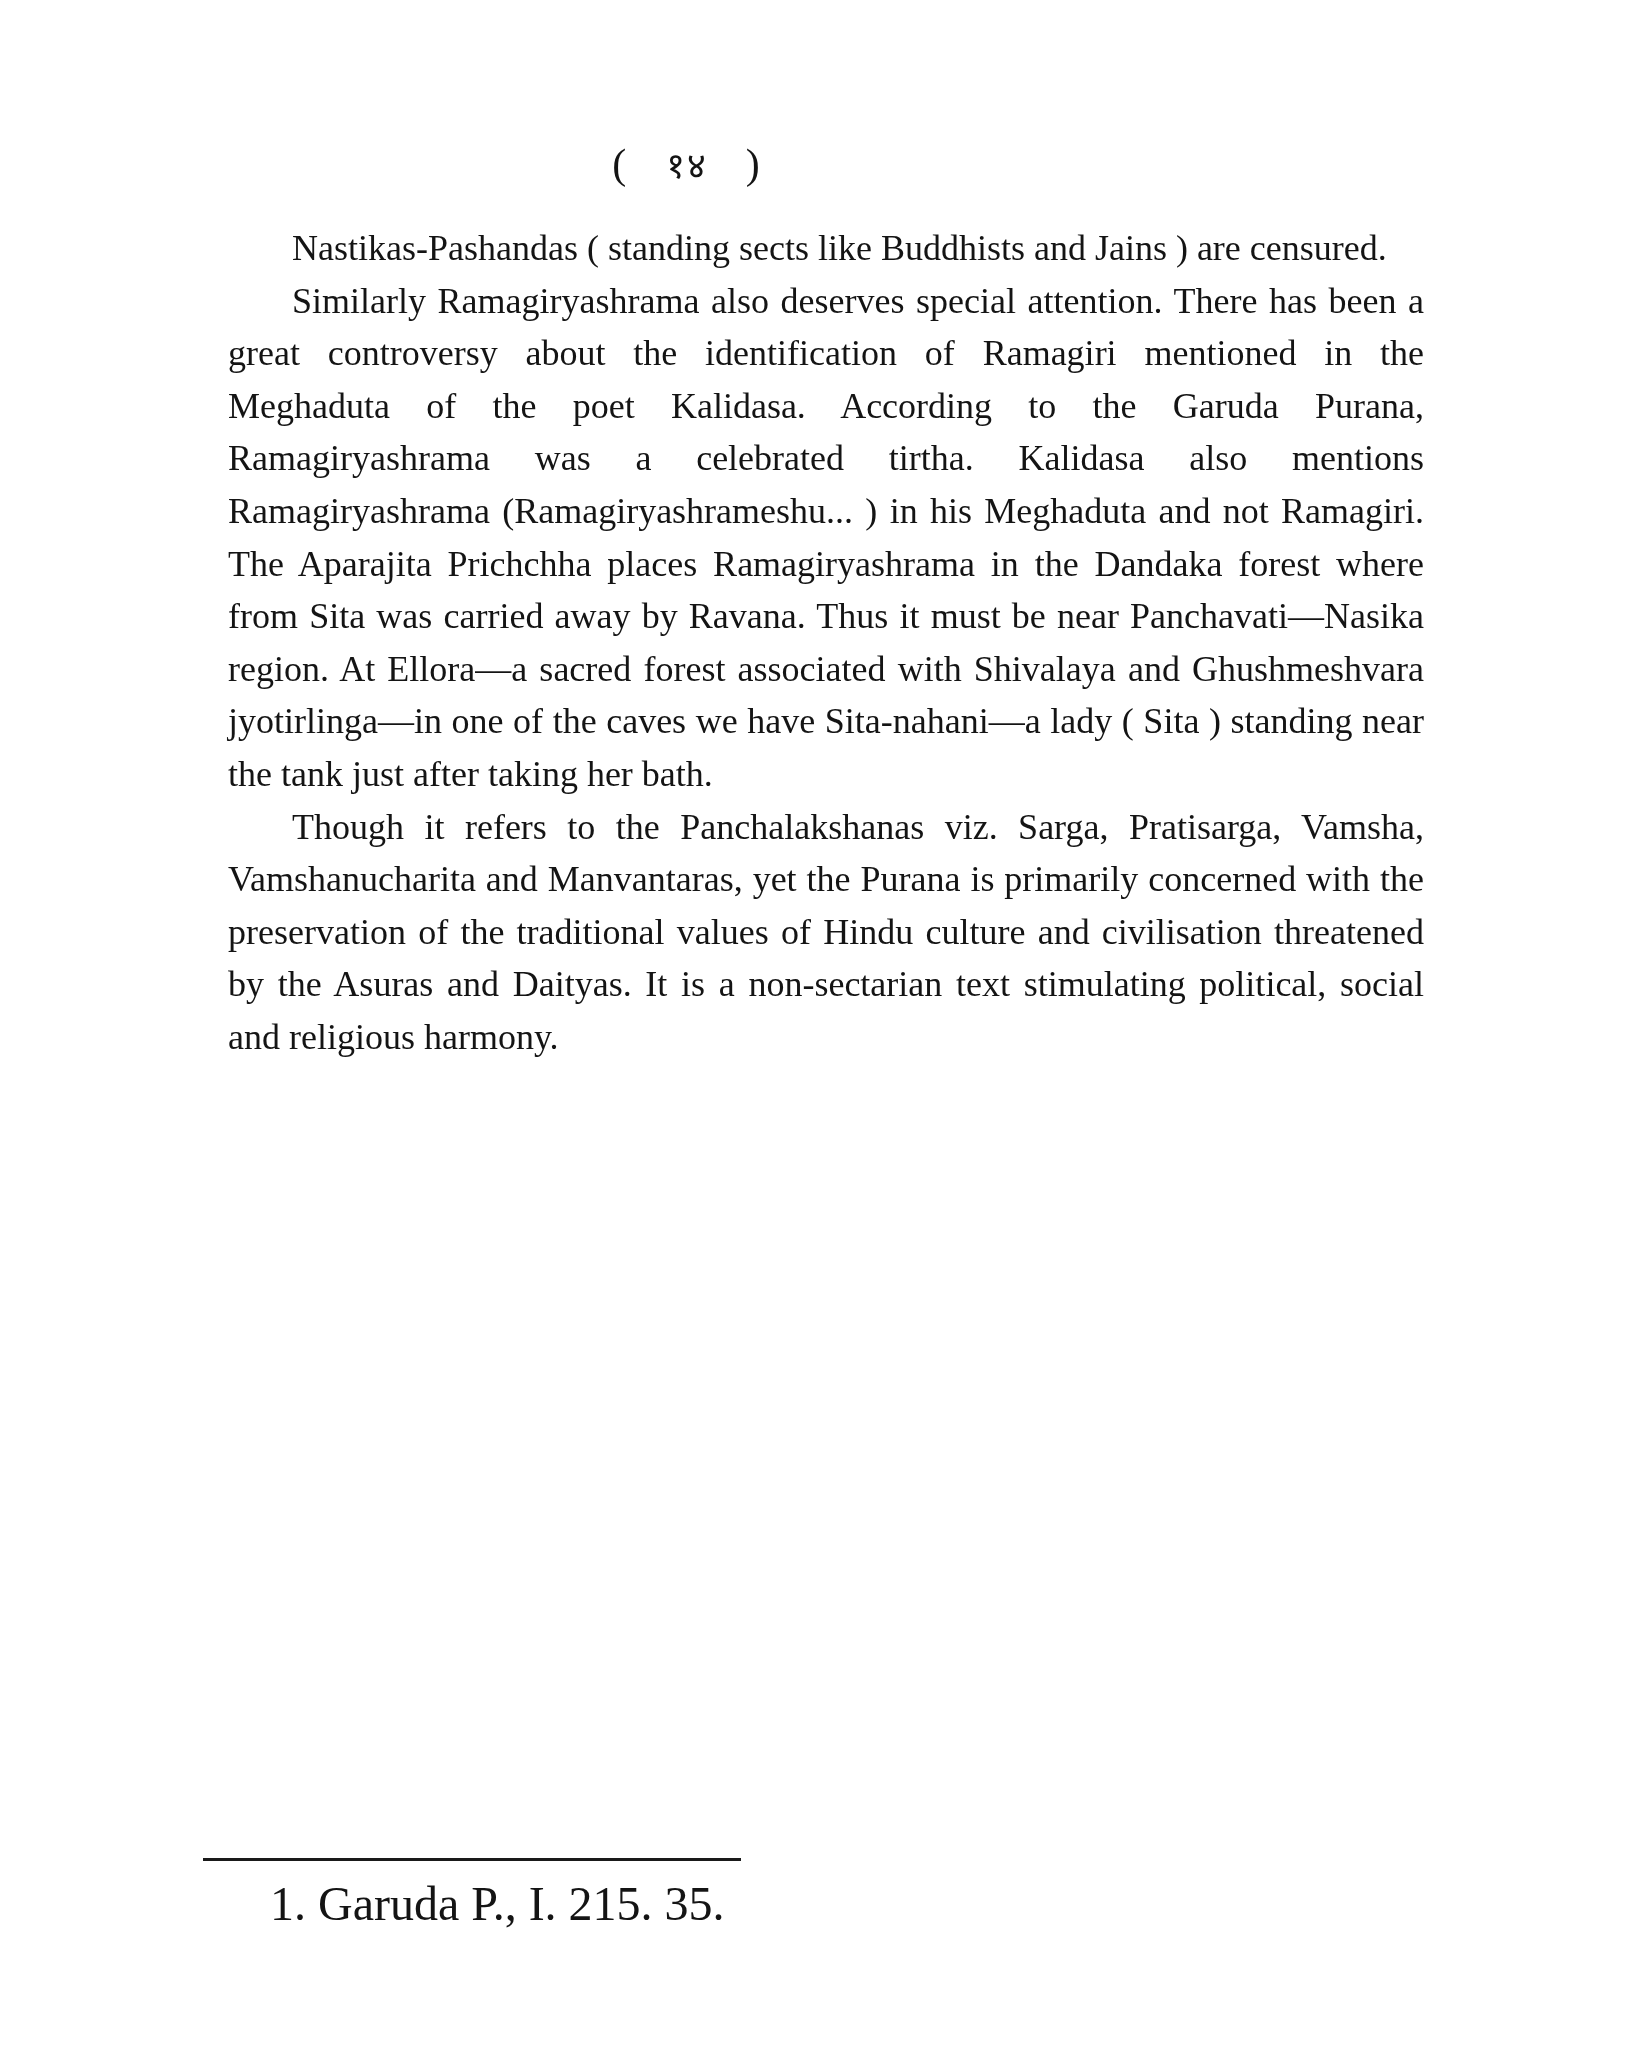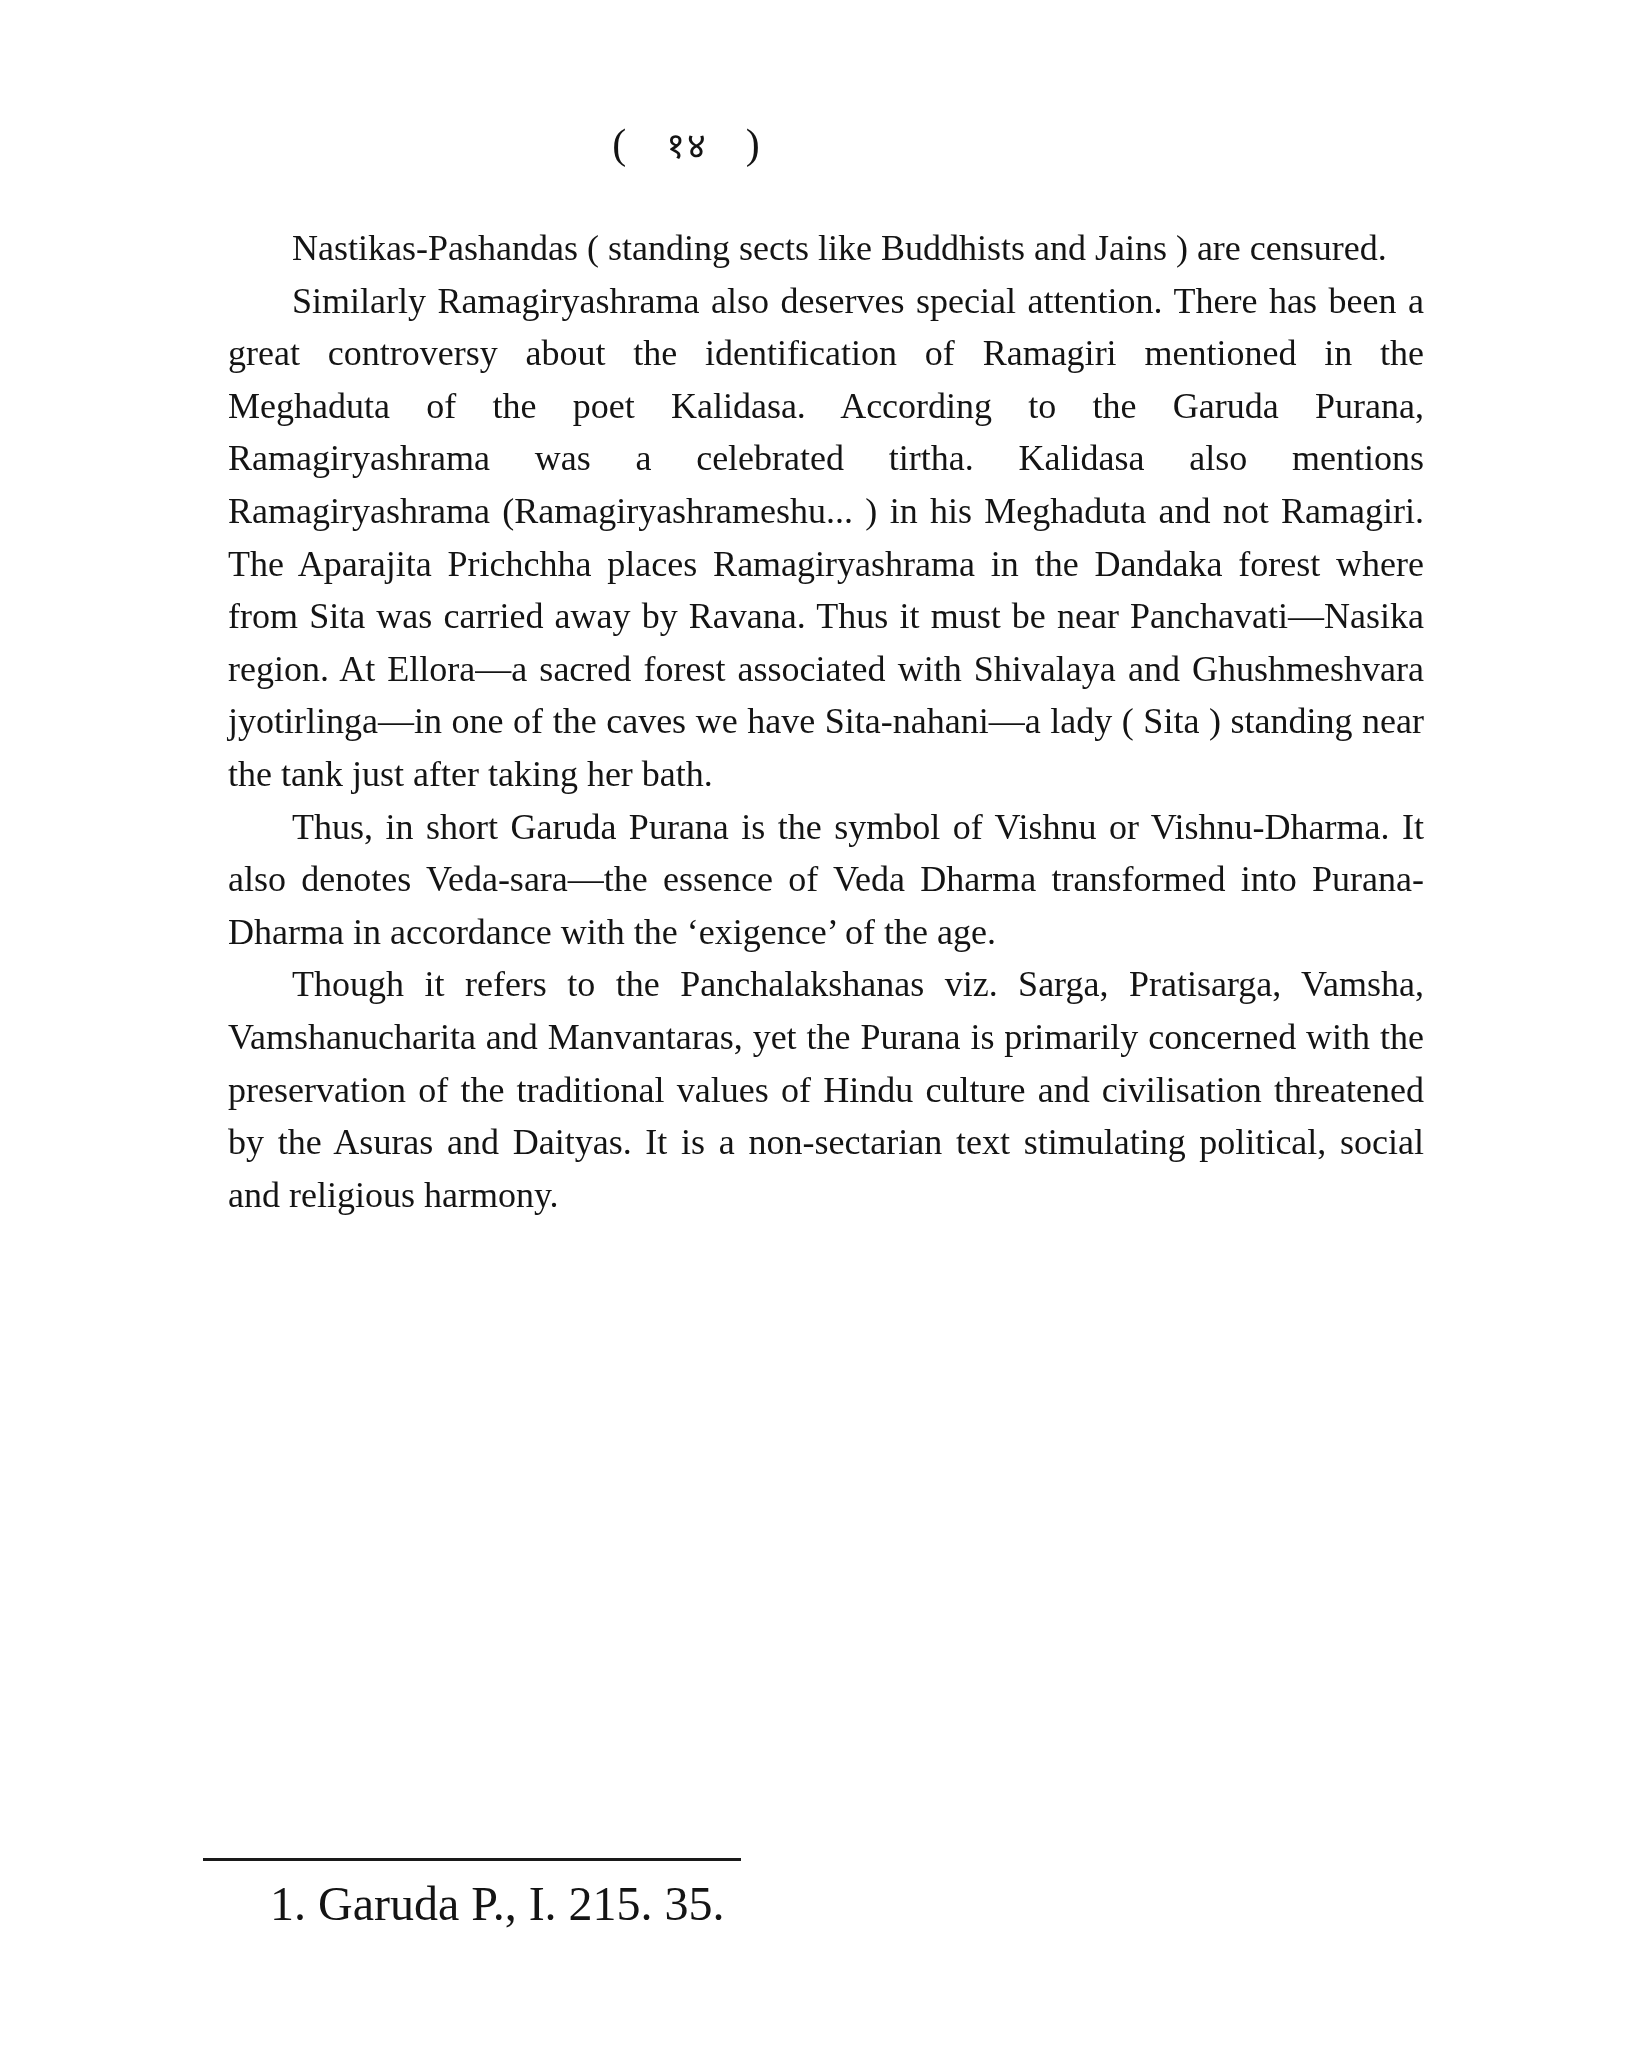--- a/index.html
+++ b/index.html
@@ -10,21 +10,21 @@
     body {
       width: 1651px;
       height: 2066px;
       position: relative;
       overflow: hidden;
       color: #141414;
       font-family: "Liberation Serif", "DejaVu Serif", serif;
     }
     .page-number {
       position: absolute;
-      top: 114px;
+      top: 134px;
       left: 0;
       width: 1374px;
       text-align: center;
       font-size: 42px;
       line-height: 60px;
       letter-spacing: 2px;
     }
     .page-number .paren { display: inline-block; padding: 0 38px; }
     .page-number .num { font-family: "DejaVu Sans", sans-serif; font-size: 36px; }
 
@@ -65,21 +65,20 @@
 </head>
 <body>
 
 <div class="page-number">
   <span class="paren">(</span><span class="num">१४</span><span class="paren">)</span>
 </div>
 
 <div class="body-text">
   <p class="para">Nastikas-Pashandas ( standing sects like Buddhists and Jains ) are censured.</p>
   <p class="para"><span>Similarly Ramagiryashrama also deserves special attention. There has been a great controversy about the identification of Ramagiri mentioned in the Meghaduta of the poet Kalidasa. According to the Garuda Purana, Ramagiryashrama was a cele­brated tirtha. Kalidasa also mentions Ramagiryashrama (Rama­giryashrameshu... ) in his Meghaduta and not Ramagiri. The Aparajita Prichchha places Ramagiryashrama in the Dandaka forest where from Sita was carried away by Ravana. Thus it must be near Panchavati—Nasika region. At Ellora—a sacred forest associated with Shivalaya and Ghushmeshvara jyotir­linga—in one of the caves we have </span><b>Sita-nahani</b><span>—a lady ( Sita ) standing near the tank just after taking her bath.</span></p>
-  <p class="para">Thus, in short Garuda Purana is the symbol of Vishnu or Vishnu-Dharma. It also denotes Veda-sara—the essence of Veda Dharma transformed into Purana-Dharma in accordance with the ‘exigence’ of the age.</p>
   <p class="para">Though it refers to the Panchalakshanas viz. Sarga, Prati­sarga, Vamsha, Vamshanucharita and Manvantaras, yet the Purana is primarily concerned with the preservation of the traditional values of Hindu culture and civilisation threatened by the Asuras and Daityas. It is a non-sectarian text stimulating political, social and religious harmony.</p>
 </div>
 
 <div class="footnote-rule"></div>
 
 <div class="footnote">
   <span>1.</span>
   <span>Garuda P., I. 215. 35.</span>
 </div>
 

